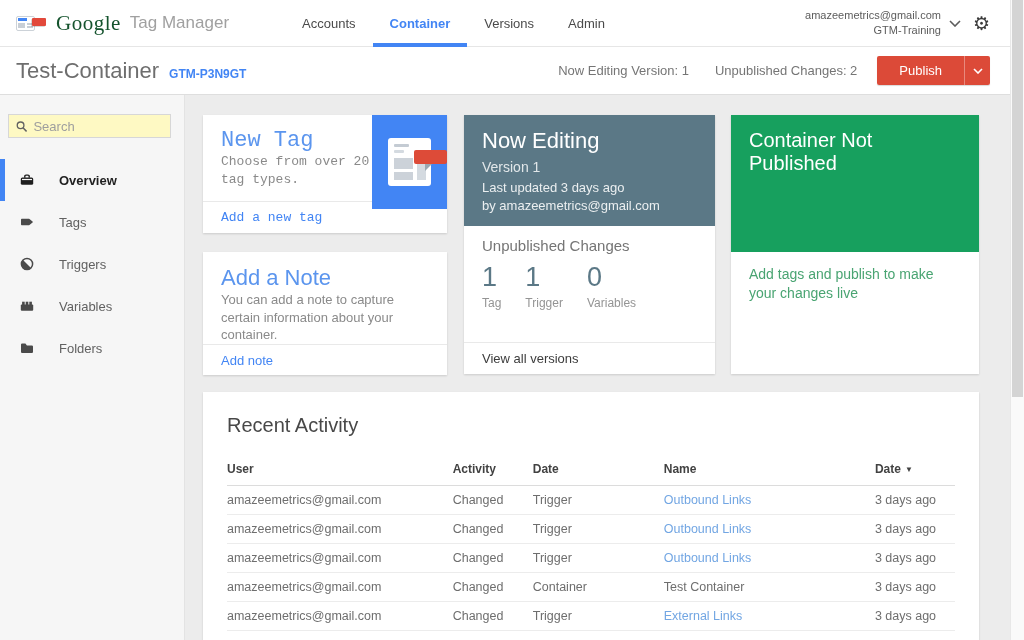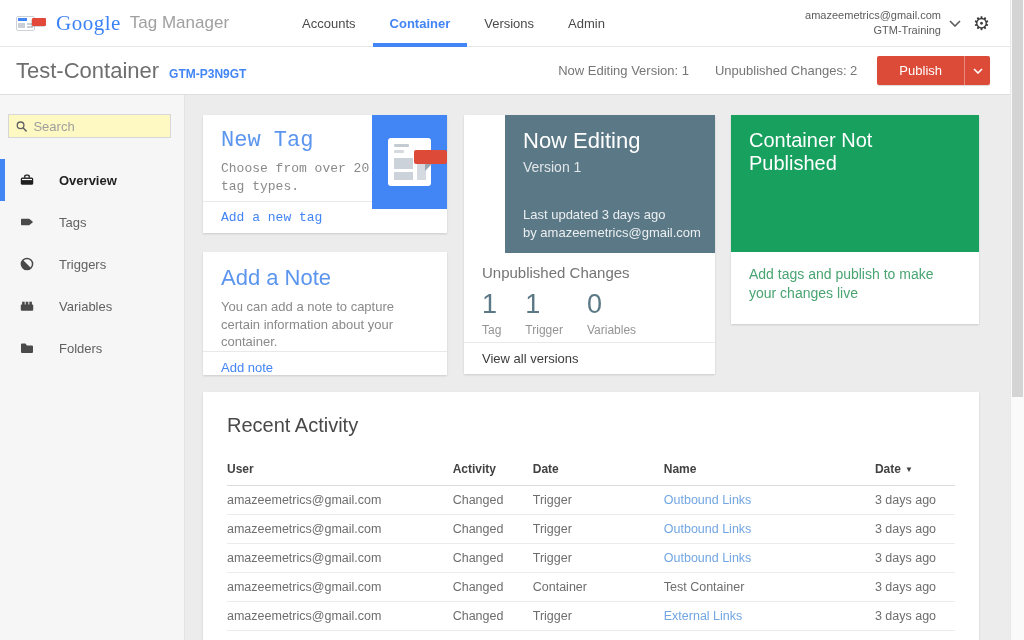--- a/index.html
+++ b/index.html
@@ -9,21 +9,21 @@
 
   
   .topbar { height:47px; background:#fff; border-bottom:1px solid #e6e6e6; display:flex; align-items:center; padding:0 16px; position:relative; z-index:3; }
   .logo-icon { width:30px; height:22px; position:relative; flex:0 0 auto; }
   .li-win { position:absolute; left:0; top:4px; width:19px; height:15px; background:#fff; border:1px solid #ccd2d8; border-radius:2px; }
   .li-head { position:absolute; top:6px; left:2px; width:9px; height:3px; background:#4285f4; }
   .li-l1 { position:absolute; top:11px; left:2px; width:7px; height:5px; background:#c9cfd6; }
   .li-l2 { position:absolute; top:11px; left:11px; width:6px; height:2px; background:#c9cfd6; }
   .li-l3 { position:absolute; top:14px; left:11px; width:6px; height:2px; background:#c9cfd6; }
   .li-tag { position:absolute; right:0; top:6px; width:14px; height:8px; background:#e2493b; border-radius:1px; box-shadow:-1px 1px 0 rgba(0,0,0,0.15); }
-  .brand { font-family:"Liberation Serif","DejaVu Serif",serif; font-size:21px; color:#3b82f6; margin-left:10px; letter-spacing:0.5px; }
+  .brand { font-family:"Liberation Serif","DejaVu Serif",serif; font-size:21px; color:#14532d; margin-left:10px; letter-spacing:0.5px; }
   .product { font-size:17px; color:#a0a0a0; margin-left:9px; }
   .nav { display:flex; align-items:stretch; height:47px; margin-left:56px; }
   .tab { display:flex; align-items:center; padding:0 17px; font-size:13px; color:#4a4a4a; position:relative; cursor:pointer; }
   .tab.active { color:#4285f4; font-weight:bold; }
   .tab.active::after { content:""; position:absolute; left:0; right:0; bottom:0; height:4px; background:#4285f4; }
   .account { margin-left:auto; display:flex; align-items:center; gap:12px; }
   .account-switch { display:flex; align-items:center; gap:8px; cursor:pointer; }
   .account-text { text-align:right; font-size:11px; color:#5c5c5c; line-height:1.35; }
   .chev svg { display:block; }
   .gear { font-size:19px; color:#3a3a3a; cursor:pointer; margin-right:18px; line-height:1; }
@@ -51,51 +51,51 @@
   .side-item.active::before { content:""; position:absolute; left:0; top:0; bottom:0; width:5px; background:#4285f4; }
 
   .main { flex:1; padding:20px 45px 0 18px; overflow:hidden; }
   .cards-row { display:flex; }
   .col1 { width:244px; margin-right:17px; display:flex; flex-direction:column; }
   .card { background:#fff; box-shadow:0 1px 2px rgba(0,0,0,0.14); }
 
   .new-tag-card { height:118px; position:relative; display:flex; flex-direction:column;font-family:Liberation Mono, monospace; }
   .card-pad { padding:13px 18px 0 18px; flex:1; }
   .card-title-link { font-size:22px; font-weight:400; color:#5b95ee; cursor:pointer; display:inline-block; }
-  .card-sub { font-size:13px; color:#8a8a8a; margin-top:7px; line-height:1.35; width:150px; }
+  .card-sub { font-size:13px; color:#8a8a8a; line-height:1.35; width:150px; }
   .note-sub { width:auto; }
   .card-footer { border-top:1px solid #e9e9e9; padding:8px 18px; font-size:13px; }
   .card-footer a { color:#4285f4; text-decoration:none; cursor:pointer; }
   .tag-art { position:absolute; top:0; right:0; width:75px; height:94px; background:#4285f4; }
   .mini-window { position:absolute; left:16px; top:23px; width:43px; height:48px; background:#fff; border-radius:3px; }
   .mw-bar1 { position:absolute; top:6px; left:6px; width:15px; height:3px; background:#c4cbd3; border-radius:1px; }
   .mw-bar2 { position:absolute; top:12px; left:6px; width:10px; height:3px; background:#d4dae0; border-radius:1px; }
   .mw-blk1 { position:absolute; top:20px; left:6px; width:19px; height:11px; background:#ccd2d9; }
   .mw-blk2 { position:absolute; top:34px; left:6px; width:19px; height:8px; background:#ccd2d9; }
   .mw-colr { position:absolute; top:20px; right:5px; width:9px; height:22px; background:#d4dae0; }
   .mw-fold { position:absolute; top:24px; right:-3px; width:0; height:0; border-top:9px solid #9aa7b1; border-right:9px solid transparent; }
   .mw-tag { position:absolute; top:12px; right:-16px; width:33px; height:14px; background:#dd4b38; border-radius:2px; }
 
   .note-card { height:123px; margin-top:19px; display:flex; flex-direction:column; }
 
   .now-card { width:251px; margin-right:16px; height:259px; display:flex; flex-direction:column; }
-  .now-head { background:#5b7886; height:138px; padding:13px 18px; position:relative; flex:0 0 auto;margin-left:41px; }
+  .now-head { background:#5b7886; height:111px; padding:13px 18px; position:relative; flex:0 0 auto; }
   .now-title { font-size:22px; font-weight:400; color:#fff; }
   .now-version { font-size:14px; color:rgba(255,255,255,0.82); margin-top:5px; }
   .now-updated { position:absolute; left:18px; bottom:11px; font-size:13px; color:rgba(255,255,255,0.88); line-height:1.4; }
   .now-body { padding:11px 18px 0 18px; flex:1; }
   .changes-title { font-size:15px; color:#757575; font-weight:400; }
   .stats { display:flex; margin-top:9px; }
   .stat { margin-right:24px; }
   .stat-value { font-size:27px; font-weight:300; color:#5b7886; line-height:1.1; }
   .stat-label { font-size:12px; color:#949494; margin-top:3px; }
   .now-footer { border-top:1px solid #e9e9e9; padding:8px 18px; font-size:13px; }
   .now-footer a { color:#3c3c3c; text-decoration:none; cursor:pointer; }
 
-  .green-card { width:248px; height:209px; display:flex; flex-direction:column; }
+  .green-card { width:248px; height:259px; display:flex; flex-direction:column; }
   .green-head { background:#17a05e; height:137px; padding:14px 18px; flex:0 0 auto; }
   .green-title { font-size:20px; font-weight:400; color:#fff; }
   .green-body { padding:13px 18px; font-size:14px; color:#49a472; line-height:1.35; }
 
   
   .activity-card { margin-top:17px; width:776px; padding:10px 24px 0 24px; min-height:260px; }
   .activity-title { font-size:20px; font-weight:400; color:#484848; margin:12px 0 16px 0; }
   table { width:100%; border-collapse:collapse; table-layout:fixed; }
   th { text-align:left; font-size:12px; font-weight:bold; color:#424242; padding:9px 0; border-bottom:1px solid #dcdcdc; }
   td { font-size:12.5px; color:#6e6e6e; padding:7px 0; border-bottom:1px solid #ececec; white-space:nowrap; overflow:hidden; }

